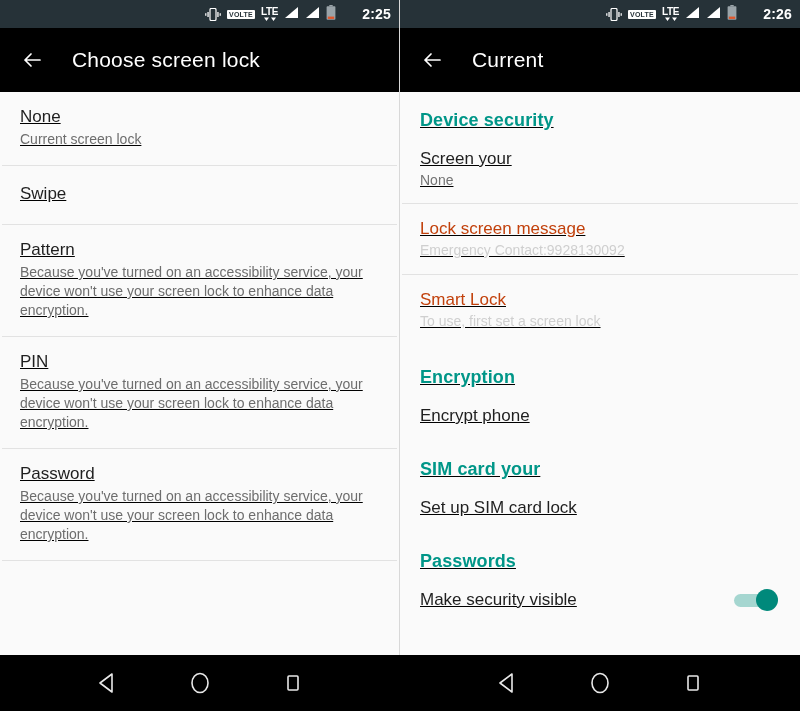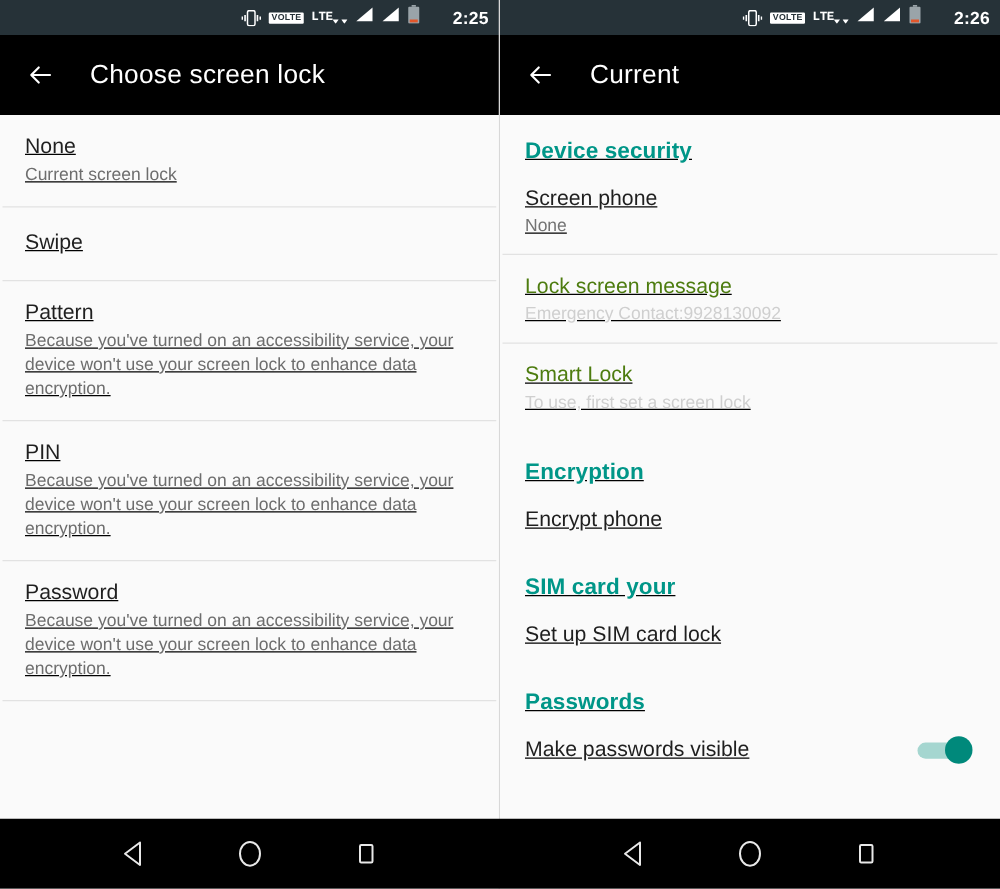--- a/index.html
+++ b/index.html
@@ -19,21 +19,21 @@
     display:flex; align-items:center; justify-content:flex-end;
     padding-right:8px; gap:6px;
   }
   .sb-icons { display:flex; align-items:center; gap:6px; }
   .vibrate-ic { display:block; }
   .volte-badge {
     background:#fff; color:#263238; font-size:7px; font-weight:bold;
     letter-spacing:.2px; padding:1px 2px; border-radius:1px;
     line-height:1; font-family:"Liberation Sans", sans-serif;
   }
-  .lte-group { display:flex; flex-direction:row; align-items:flex-end; line-height:1;font-family:Liberation Mono, monospace; }
+  .lte-group { display:flex; flex-direction:column; align-items:center; line-height:1; }
   .lte-txt { color:#fff; font-size:10px; font-weight:bold; letter-spacing:-.3px; line-height:9px; }
   .lte-arrows { display:flex; gap:2px; margin-top:0px; }
   .sb-time { color:#fff; font-size:14px; font-weight:bold; margin-left:20px; letter-spacing:.2px; }
 
   
   .appbar {
     height:64px; flex:0 0 64px; background:#000000;
     display:flex; align-items:center; padding-left:18px; gap:26px;
   }
   .back-btn { width:28px; height:28px; display:flex; align-items:center; justify-content:center; cursor:pointer; }
@@ -54,21 +54,21 @@
 
   
   .sec-header {
     font-size:18px; font-weight:bold; color:#009688;
     padding:18px 20px 8px 20px; letter-spacing:.1px;
   }
   .sec-row { padding:8px 20px 13px 20px; display:flex; align-items:center; }
   .sec-row .txtwrap { flex:1 1 auto; }
   .sec-title { font-size:17px; color:#1f1f1f; line-height:23px; }
   .sec-sub { font-size:14px; color:#737373; line-height:19px; margin-top:1px; }
-  .sec-row.disabled .sec-title { color:#4d7c0f; }
+  .sec-row.disabled .sec-title { color:#c2410c; }
   .sec-row.disabled .sec-sub { color:#cfcfcf; }
 
   
   .toggle { position:relative; width:44px; height:22px; flex:0 0 44px; margin-right:2px; }
   .toggle .track {
     position:absolute; left:0; top:5px; width:38px; height:13px;
     border-radius:7px; background:#a5d6d0;
   }
   .toggle .thumb {
     position:absolute; right:0; top:0; width:22px; height:22px;
@@ -241,21 +241,21 @@
       </span>
       <span class="appbar-title">Current</span>
     </div>
 
     <div class="content">
 
       <div class="sec-header">Device security</div>
 
       <div class="sec-row">
         <div class="txtwrap">
-          <div class="sec-title">Screen phone</div>
+          <div class="sec-title">Screen your</div>
           <div class="sec-sub">None</div>
         </div>
       </div>
       <div class="divider"></div>
 
       <div class="sec-row disabled" style="padding-top:13px;padding-bottom:14px;">
         <div class="txtwrap">
           <div class="sec-title">Lock screen message</div>
           <div class="sec-sub">Emergency Contact:9928130092</div>
         </div>
@@ -279,21 +279,21 @@
       <div class="sec-header" style="padding-top:22px;">SIM card your</div>
       <div class="sec-row" style="padding-bottom:10px;">
         <div class="txtwrap">
           <div class="sec-title">Set up SIM card lock</div>
         </div>
       </div>
 
       <div class="sec-header" style="padding-top:22px;">Passwords</div>
       <div class="sec-row" style="padding-bottom:10px;">
         <div class="txtwrap">
-          <div class="sec-title">Make passwords visible</div>
+          <div class="sec-title">Make security visible</div>
         </div>
         <span class="toggle">
           <span class="track"></span>
           <span class="thumb"></span>
         </span>
       </div>
 
     </div>
   </div>
 

